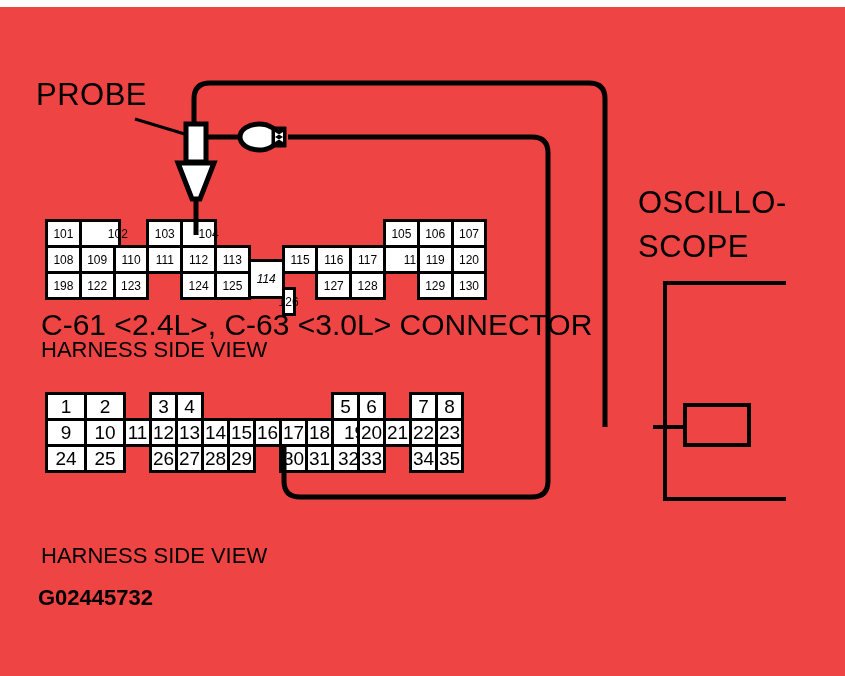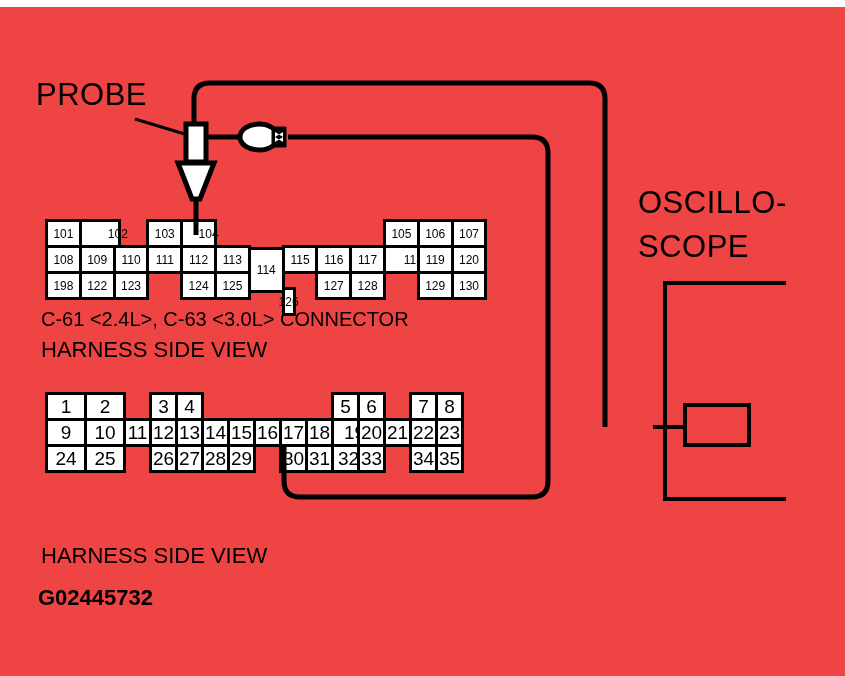--- a/index.html
+++ b/index.html
@@ -39,21 +39,21 @@
   }
   #scope-label-2 {
     left: 638px;
     top: 222px;
     font-size: 31px;
     letter-spacing: 0.5px;
   }
   #conn-top-cap-1 {
     left: 41px;
     top: 301px;
-    font-size: 20px;
+    font-size: 30px;
   }
   #conn-top-cap-2 {
     left: 41px;
     top: 330px;
     font-size: 22px;
   }
   #conn-bot-cap-1 {
     left: 41px;
     top: 507px;
     font-size: 22px;
@@ -151,21 +151,21 @@
       <div class="cell" style="left: 135.2px; top: 0px; width: 36.8px; height: 29px; padding-left: 20px;">104</div>
       <div class="cell" style="left: 338px; top: 0px; width: 36.8px; height: 29px;">105</div>
       <div class="cell" style="left: 371.8px; top: 0px; width: 36.8px; height: 29px;">106</div>
       <div class="cell" style="left: 405.6px; top: 0px; width: 36.8px; height: 29px;">107</div>
       <div class="cell" style="left: 0px; top: 26px; width: 36.8px; height: 29px;">108</div>
       <div class="cell" style="left: 33.8px; top: 26px; width: 36.8px; height: 29px;">109</div>
       <div class="cell" style="left: 67.6px; top: 26px; width: 36.8px; height: 29px;">110</div>
       <div class="cell" style="left: 101.4px; top: 26px; width: 36.8px; height: 29px;">111</div>
       <div class="cell" style="left: 135.2px; top: 26px; width: 36.8px; height: 29px;">112</div>
       <div class="cell" style="left: 169px; top: 26px; width: 36.8px; height: 29px;">113</div>
-      <div class="cell" style="left: 202.8px; top: 28px; width: 36.8px; height: 46px;">114</div>
+      <div class="cell" style="left: 202.8px; top: 40px; width: 36.8px; height: 40px; font-style: italic;">114</div>
       <div class="cell" style="left: 236.6px; top: 26px; width: 36.8px; height: 29px;">115</div>
       <div class="cell" style="left: 270.4px; top: 26px; width: 36.8px; height: 29px;">116</div>
       <div class="cell" style="left: 304.2px; top: 26px; width: 36.8px; height: 29px;">117</div>
       <div class="cell" style="left: 338px; top: 26px; width: 36.8px; height: 29px; padding-left: 24px;">118</div>
       <div class="cell" style="left: 371.8px; top: 26px; width: 36.8px; height: 29px;">119</div>
       <div class="cell" style="left: 405.6px; top: 26px; width: 36.8px; height: 29px;">120</div>
       <div class="cell" style="left: 0px; top: 52px; width: 36.8px; height: 29px;">198</div>
       <div class="cell" style="left: 33.8px; top: 52px; width: 36.8px; height: 29px;">122</div>
       <div class="cell" style="left: 67.6px; top: 52px; width: 36.8px; height: 29px;">123</div>
       <div class="cell" style="left: 135.2px; top: 52px; width: 36.8px; height: 29px;">124</div>

